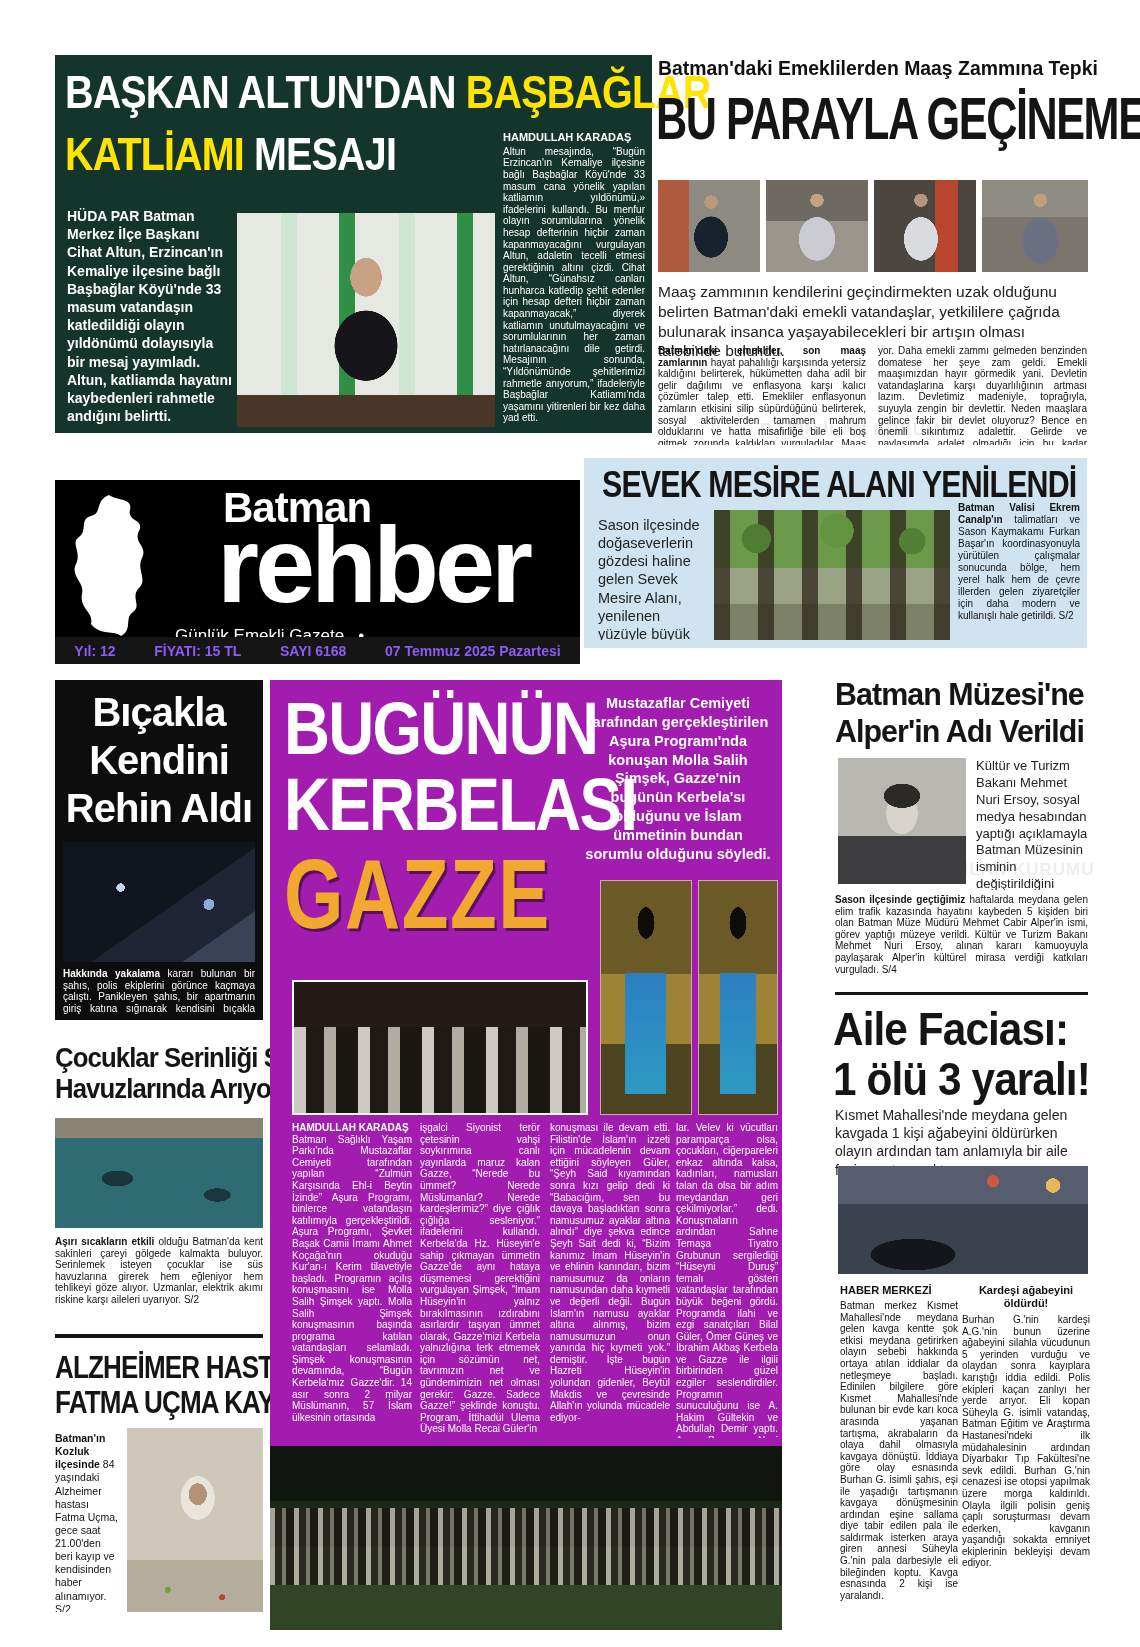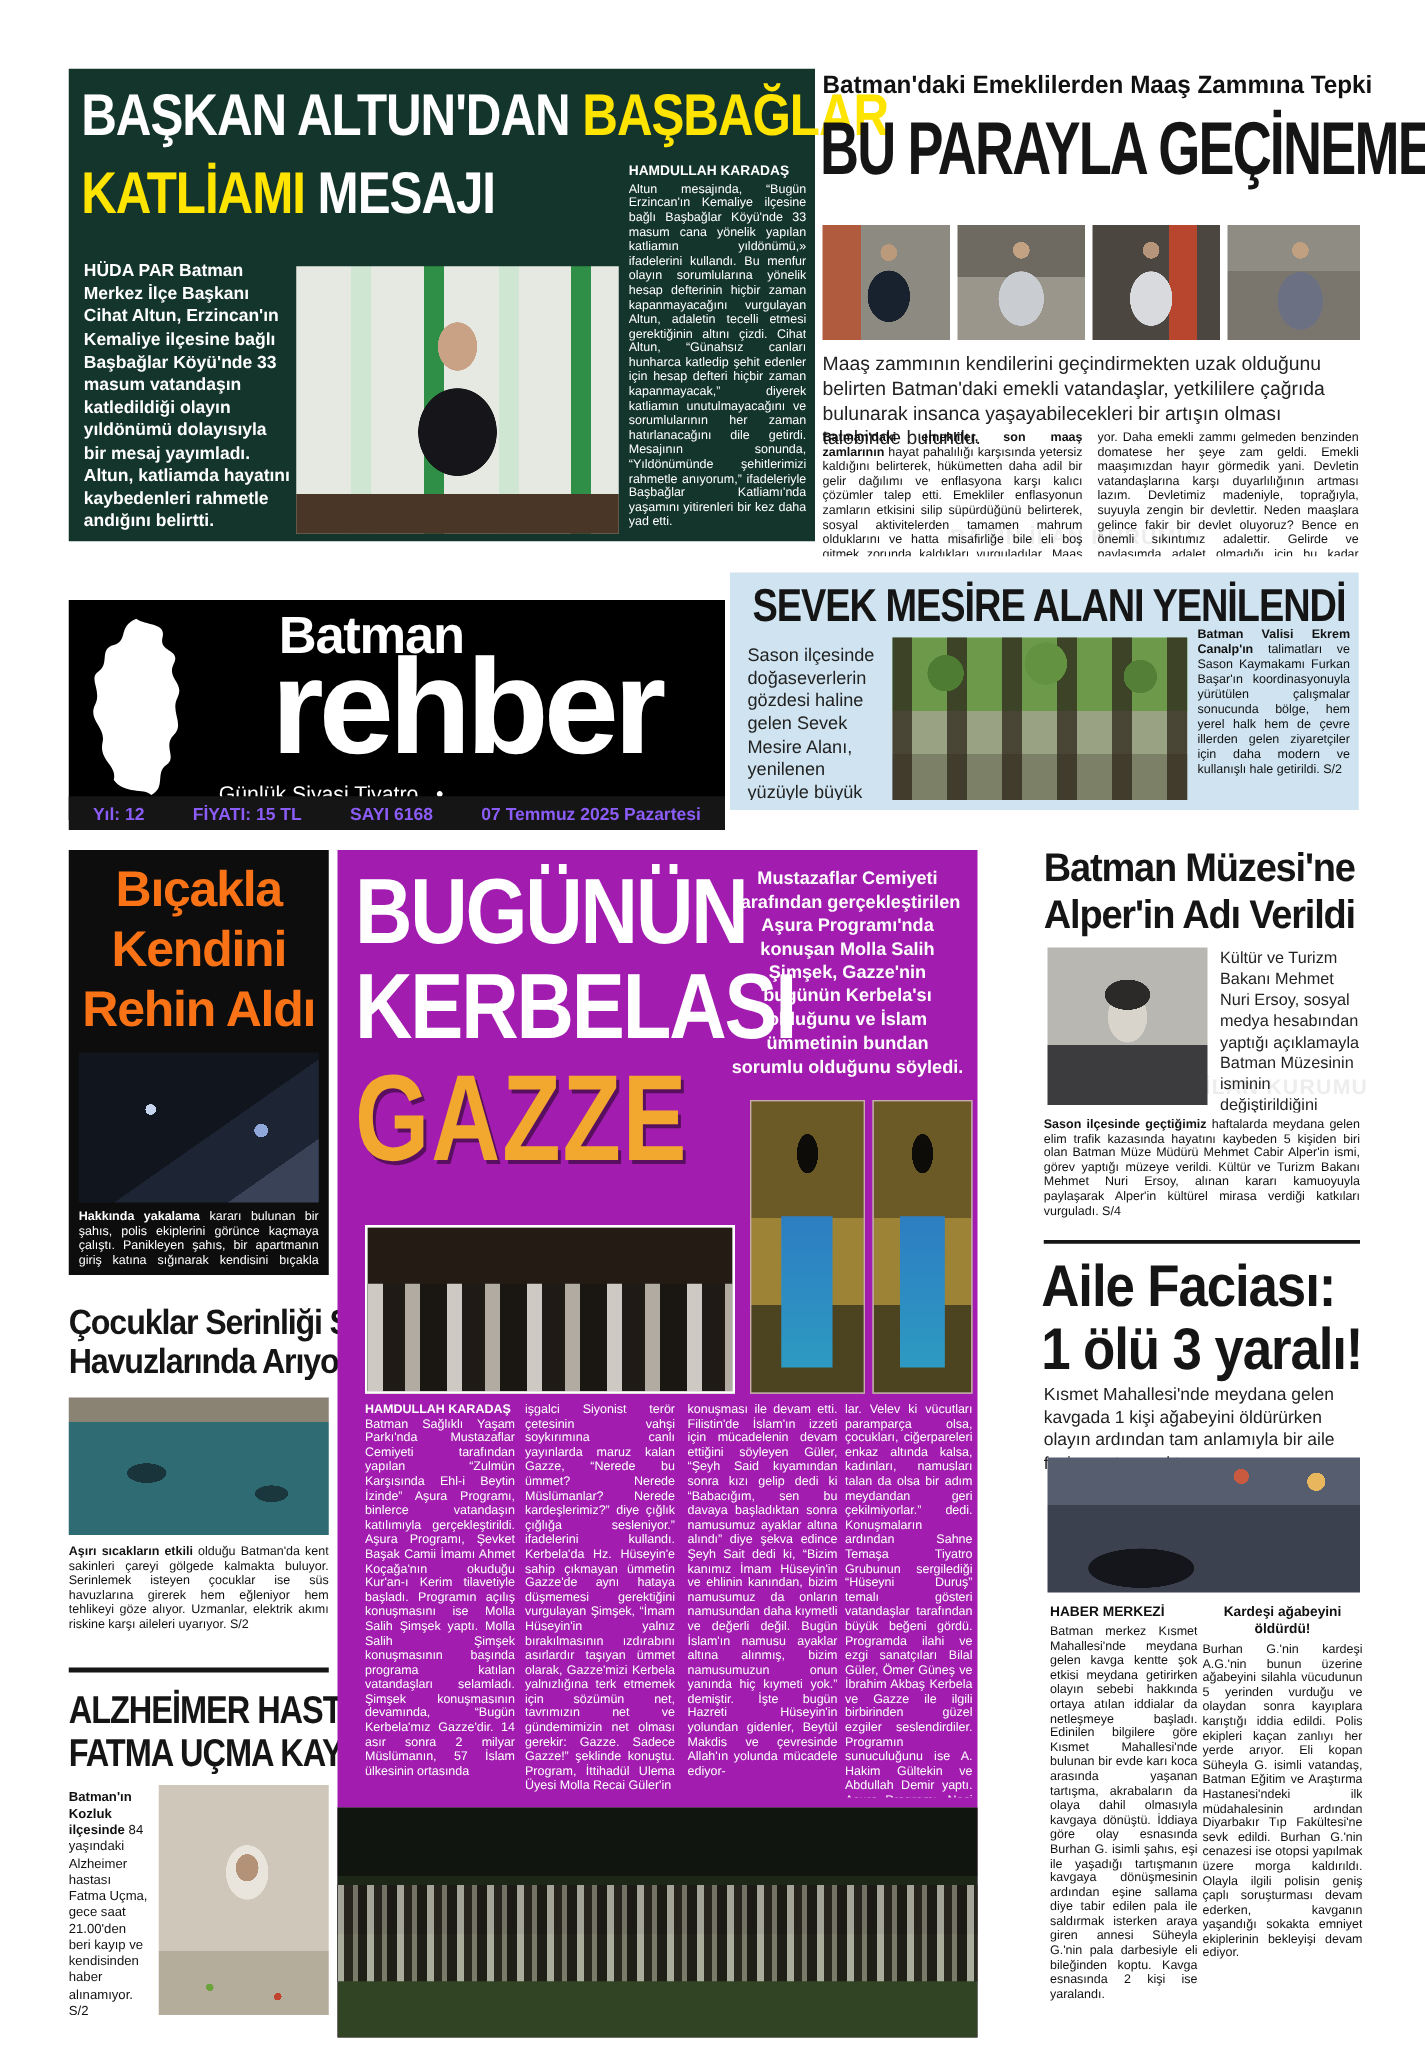--- a/index.html
+++ b/index.html
@@ -56,21 +56,21 @@
   #sv-right{left:374px;top:44px;width:122px;font-size:10px;line-height:1.2;height:140px;overflow:hidden;}
   .ph-sevek{background:
     radial-gradient(circle 24px at 18% 22%,#4e7c33 0 60%,rgba(0,0,0,0) 61%),
     radial-gradient(circle 28px at 52% 16%,#639240 0 60%,rgba(0,0,0,0) 61%),
     radial-gradient(circle 22px at 84% 24%,#547f36 0 60%,rgba(0,0,0,0) 61%),
     repeating-linear-gradient(90deg,rgba(45,38,26,.75) 0 16px,rgba(0,0,0,0) 16px 44px),
     linear-gradient(180deg,#6d9a4a 0 45%,#9aa284 45% 72%,#7c8066 72% 100%);}
 
   
   #knife{left:55px;top:680px;width:208px;height:340px;background:#0d0d0d;}
-  #kn-headline{width:208px;top:8px;text-align:center;color:#f97316;font-weight:bold;font-size:40px;line-height:48px;letter-spacing:-1px;}
+  #kn-headline{width:208px;top:8px;text-align:center;color:#ffffff;font-weight:bold;font-size:40px;line-height:48px;letter-spacing:-1px;}
   #kn-photo{left:8px;top:162px;width:192px;height:120px;}
   #kn-text{left:8px;top:288px;width:192px;color:#fff;height:46px;}
   .ph-night{background:radial-gradient(circle 9px at 76% 52%,#8fa7d9 0 60%,rgba(0,0,0,0) 61%),radial-gradient(circle 7px at 30% 38%,#c7d4ee 0 60%,rgba(0,0,0,0) 61%),linear-gradient(145deg,#11151d 0 55%,#1d2433 55% 80%,#3a4258 80% 100%);}
 
   #pool-headline{left:55px;top:1042px;font-size:28px;font-weight:bold;letter-spacing:-1px;line-height:31px;color:#151515;}
   #pool-photo{left:55px;top:1118px;width:208px;height:110px;}
   #pool-text{left:55px;top:1236px;width:208px;height:92px;}
   .ph-pool{background:radial-gradient(ellipse 26px 13px at 30% 55%,#19343a 0 60%,rgba(0,0,0,0) 61%),radial-gradient(ellipse 22px 11px at 78% 70%,#1a373d 0 60%,rgba(0,0,0,0) 61%),linear-gradient(180deg,#8a8272 0 18%,#2e6b72 18% 100%);}
 
   #alz-divider{left:55px;top:1334px;width:208px;height:4px;background:#151515;}
@@ -176,21 +176,21 @@
 
   <div id="masthead" class="abs">
     <div id="mh-map" class="abs">
       <svg width="92" height="150" viewBox="0 0 60 100">
         <path d="M30 2 C20 6 26 14 18 16 C10 18 16 26 10 30 C4 34 12 40 8 48 C4 56 14 60 12 68 C10 78 20 80 18 88 C24 96 34 92 38 96 C46 92 40 84 46 80 C52 76 44 70 50 64 C56 58 48 52 52 44 C56 36 46 34 50 26 C54 18 42 20 44 12 C46 4 36 6 30 2 Z" fill="#ffffff"></path>
       </svg>
     </div>
     <div id="mh-small" class="abs">Batman</div>
     <div id="mh-big" class="abs">rehber</div>
     <div id="mh-tag" class="abs">
-      <span>Günlük Siyasi Tiyatro</span>
+      <span>Günlük Emekli Gazete</span>
       &nbsp;&nbsp;<span>•</span>&nbsp;&nbsp;
       <span>www.batmenrehbergazetesi.com</span>
     </div>
   </div>
   <div id="infobar" class="abs">
     <span>Yıl: 12</span>
     <span>FİYATI: 15 TL</span>
     <span>SAYI 6168</span>
     <span>07 Temmuz 2025 Pazartesi</span>
   </div>

